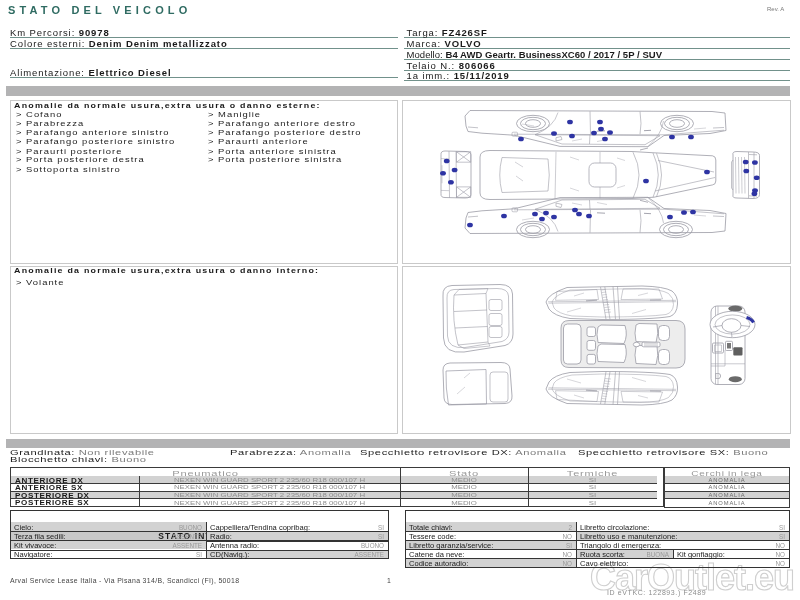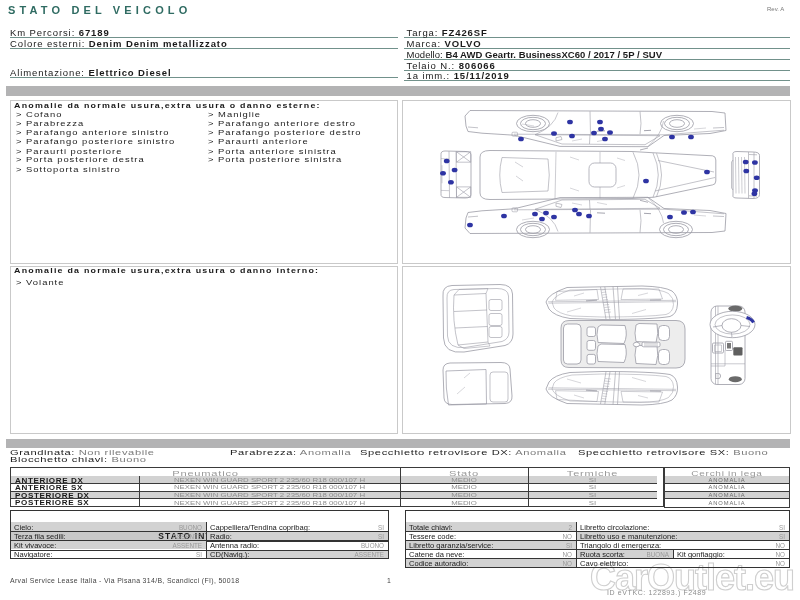--- a/index.html
+++ b/index.html
@@ -10,21 +10,21 @@
   .itm{white-space:nowrap;}
   b{font-weight:bold;}
   .gv{color:#7a7a7a;}
 </style>
 </head>
 <body>
 
 <div class="abs" style="left:8px;top:4px;font-size:11px;font-weight:bold;letter-spacing:4.15px;color:#2f6b62;">STATO DEL VEICOLO</div>
 <div class="abs" style="left:767px;top:6px;font-size:6px;color:#777;">Rev. A</div>
 
-<div class="row" style="left:10px;top:27px;width:388px;height:10.1px;">Km Percorsi: <b>67189</b></div>
+<div class="row" style="left:10px;top:27px;width:388px;height:10.1px;">Km Percorsi: <b>90978</b></div>
 <div class="row" style="left:10px;top:37.85px;width:388px;height:10.1px;">Colore esterni: <b>Denim Denim metallizzato</b></div>
 <div class="row" style="left:10px;top:67px;width:388px;height:10.1px;">Alimentazione: <b>Elettrico Diesel</b></div>
 
 <div class="row" style="left:404px;top:27px;width:383.5px;height:10.1px;padding-left:2.5px;">Targa: <b>FZ426SF</b></div>
 <div class="row" style="left:404px;top:37.85px;width:383.5px;height:10.1px;padding-left:2.5px;">Marca: <b>VOLVO</b></div>
 <div class="row" style="left:404px;top:48.7px;width:383.5px;height:10.1px;padding-left:2.5px;"><span style="letter-spacing:0.05px;">Modello: <b>B4 AWD Geartr. BusinessXC60 / 2017 / 5P / SUV</b></span></div>
 <div class="row" style="left:404px;top:59.55px;width:383.5px;height:10.1px;padding-left:2.5px;">Telaio N.: <b>806066</b></div>
 <div class="row" style="left:404px;top:70.4px;width:383.5px;height:10.1px;padding-left:2.5px;">1a imm.: <b>15/11/2019</b></div>
 
 <div class="abs" style="left:6px;top:86px;width:784px;height:9.5px;background:#b3b3b4;"></div>

